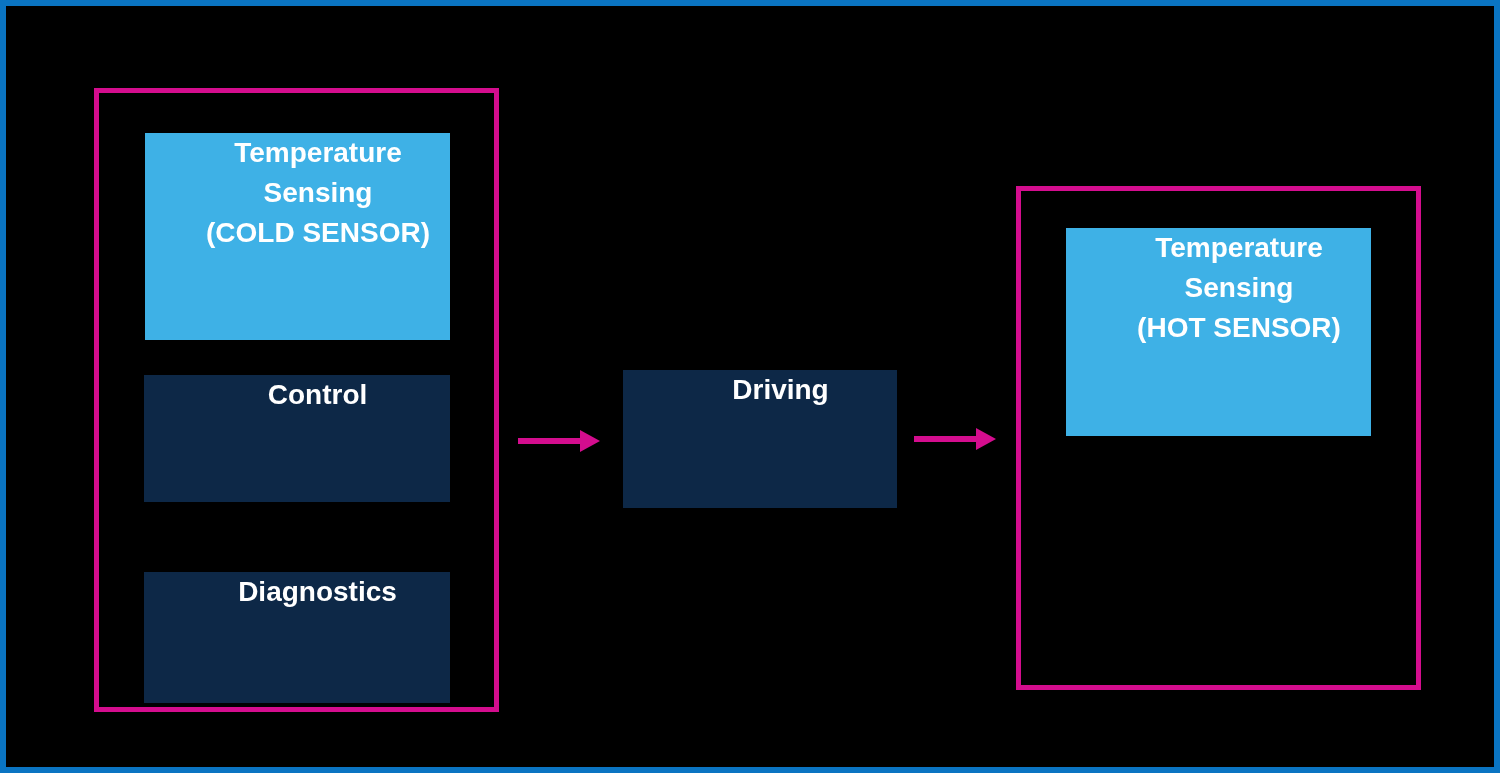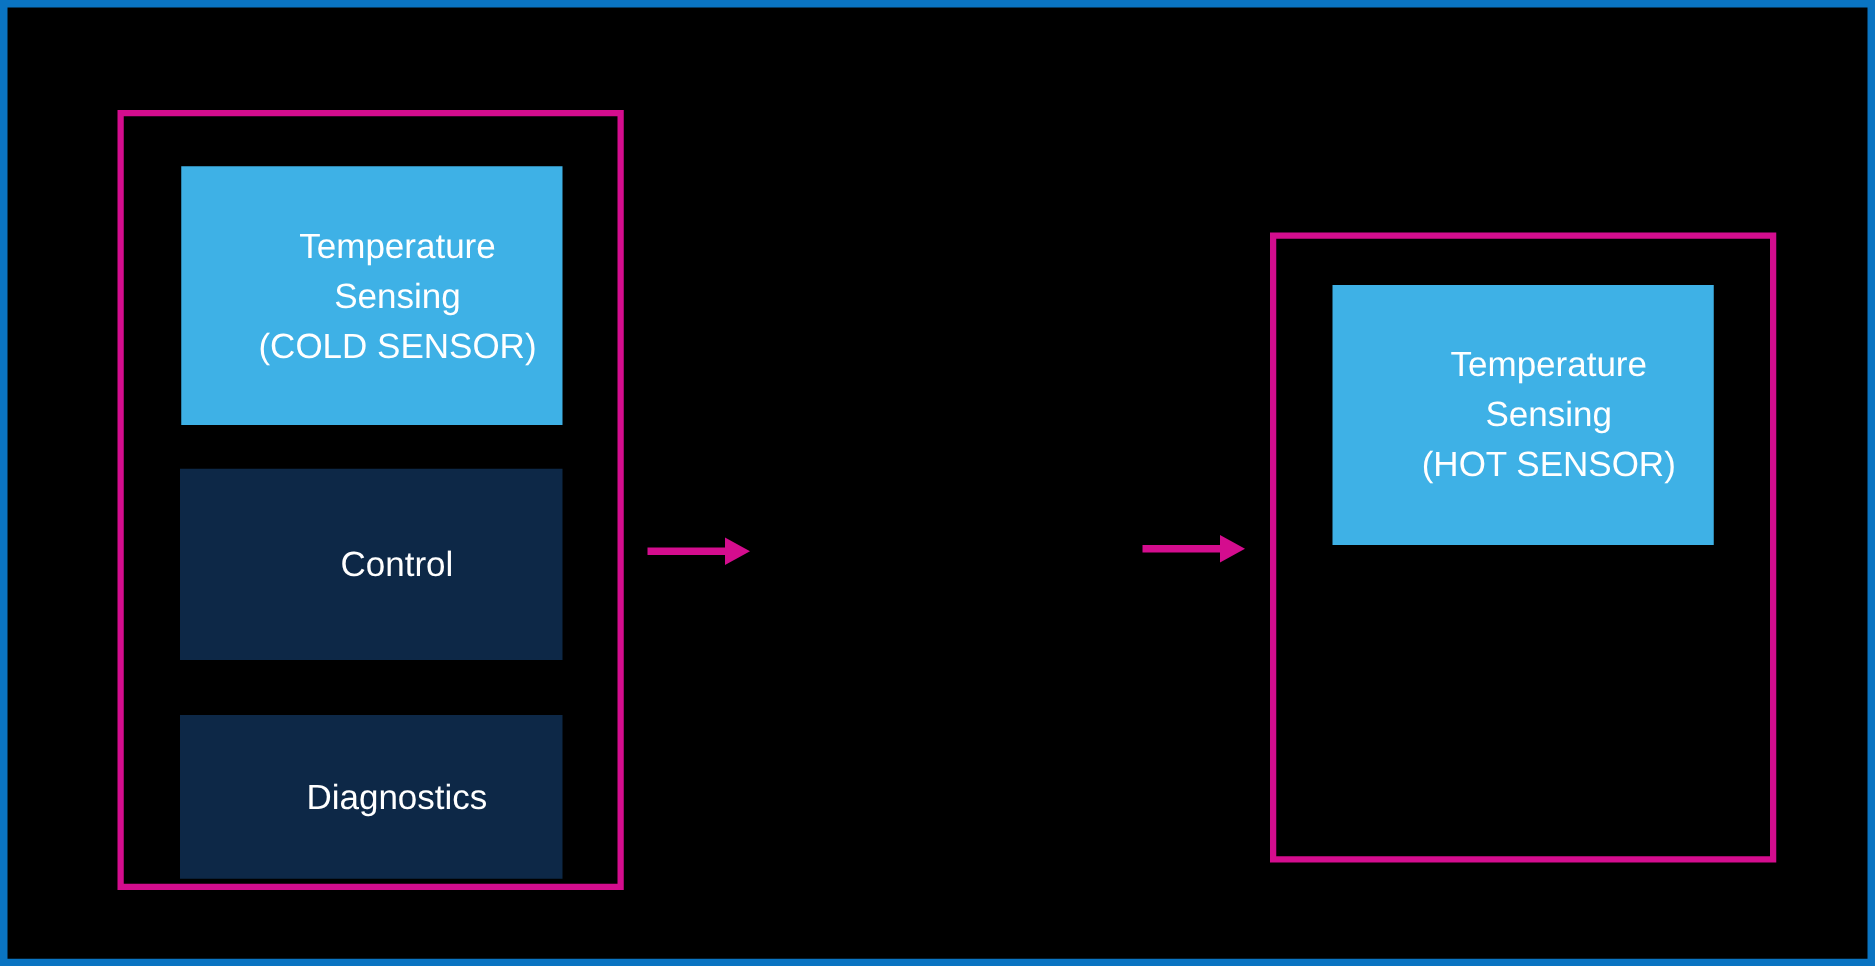--- a/index.html
+++ b/index.html
@@ -22,35 +22,34 @@
     box-sizing: border-box;
     border: 5px solid var(--group-border, #d40d8e);
     background: transparent;
   }
   .group-left  { left: 88px;  top: 82px;  width: 405px; height: 624px; }
   .group-right { left: 1010px; top: 180px; width: 405px; height: 504px; }
   .node {
     position: absolute;
     box-sizing: border-box;
     display: flex;
-    align-items: center;
     justify-content: center;
     text-align: center;
     color: var(--text, #ffffff);
-    font-weight: normal;
+    font-weight: bold;
     font-size: 28px;
     line-height: 40px;
     white-space: pre-line;
     padding-left: 41px;
   }
   .node.sensor  { background: var(--sensor-box, #3eb1e6); }
   .node.process { background: var(--process-box, #0d2847); }
 
   .cold-box        { left: 139px;  top: 127px; width: 305px; height: 207px; }
-  .control-box     { left: 138px;  top: 369px; width: 306px; height: 153px; }
+  .control-box     { left: 138px;  top: 369px; width: 306px; height: 127px; }
   .diagnostics-box { left: 138px;  top: 538px; width: 306px; height: 131px; margin-top: 28px; }
   .driving-box     { left: 617px;  top: 364px; width: 274px; height: 138px; }
   .hot-box         { left: 1060px; top: 222px; width: 305px; height: 208px; }
   .power-box       { left: 1060px; top: 469px; width: 305px; height: 176px; }
 
   .arrow {
     position: absolute;
     height: 22px;
     width: 82px;
   }
@@ -94,20 +93,23 @@
 
   <div class="node process diagnostics-box">
     <span>Diagnostics</span>
   </div>
 
   <div class="arrow arrow-1">
     <div class="shaft"></div>
     <div class="head"></div>
   </div>
 
+  <div class="node process driving-box">
+    <span>Driving</span>
+  </div>
 
   <div class="arrow arrow-2">
     <div class="shaft"></div>
     <div class="head"></div>
   </div>
 
   <div class="group group-right"></div>
 
   <div class="node sensor hot-box">
     <span>Temperature

